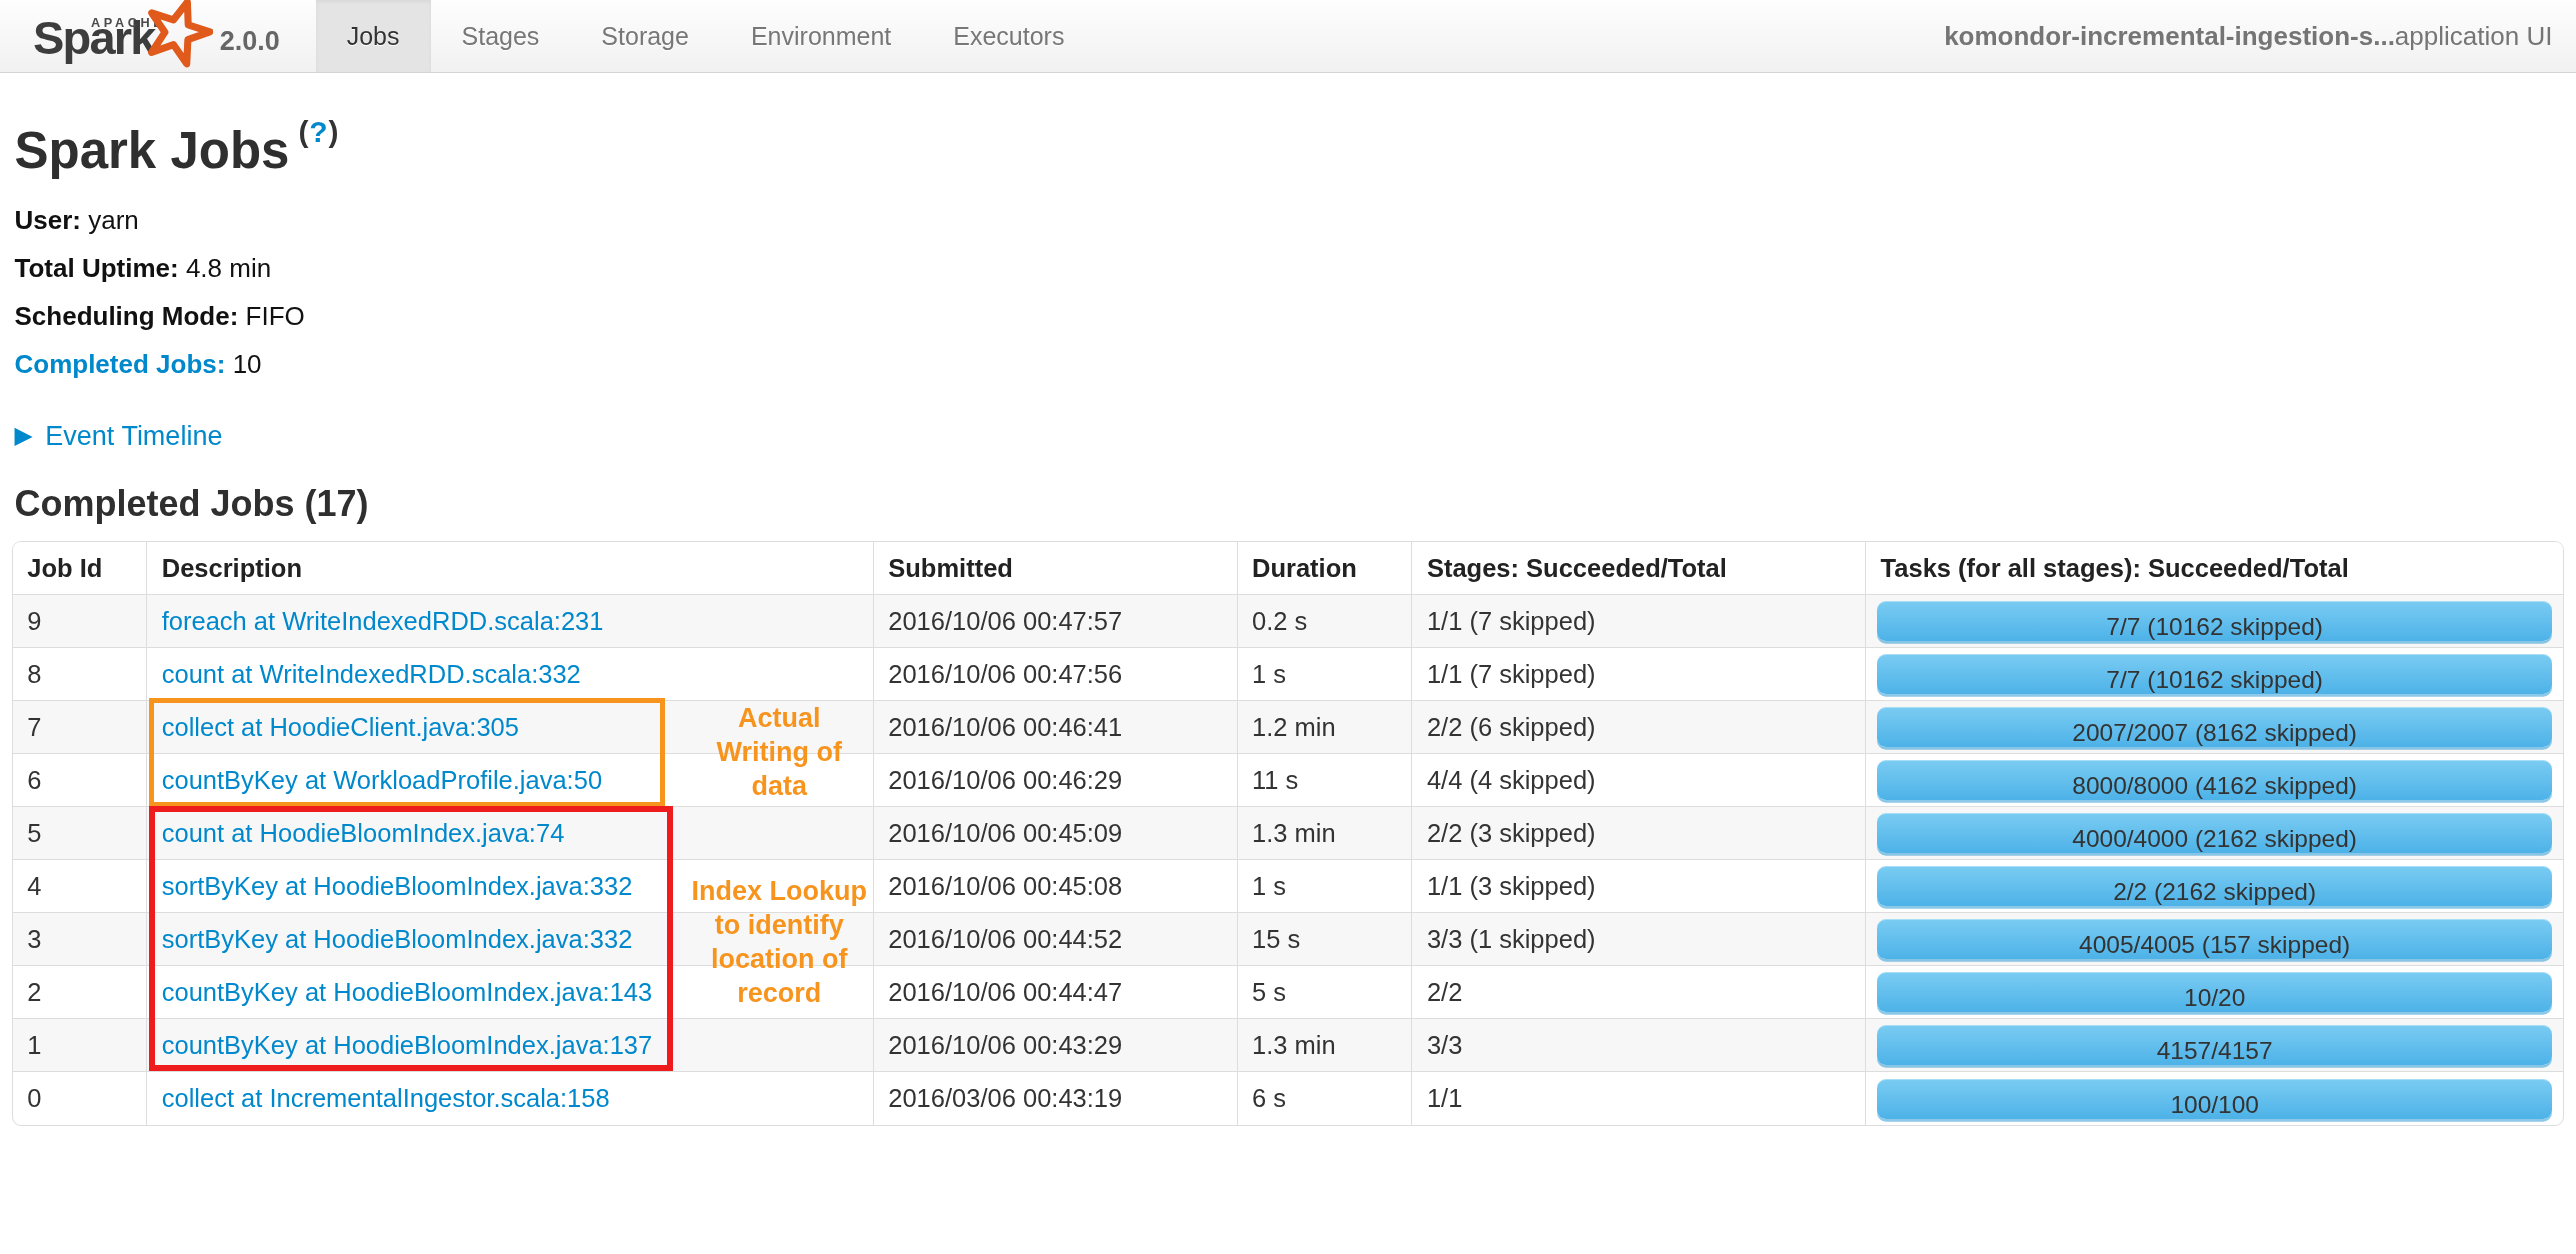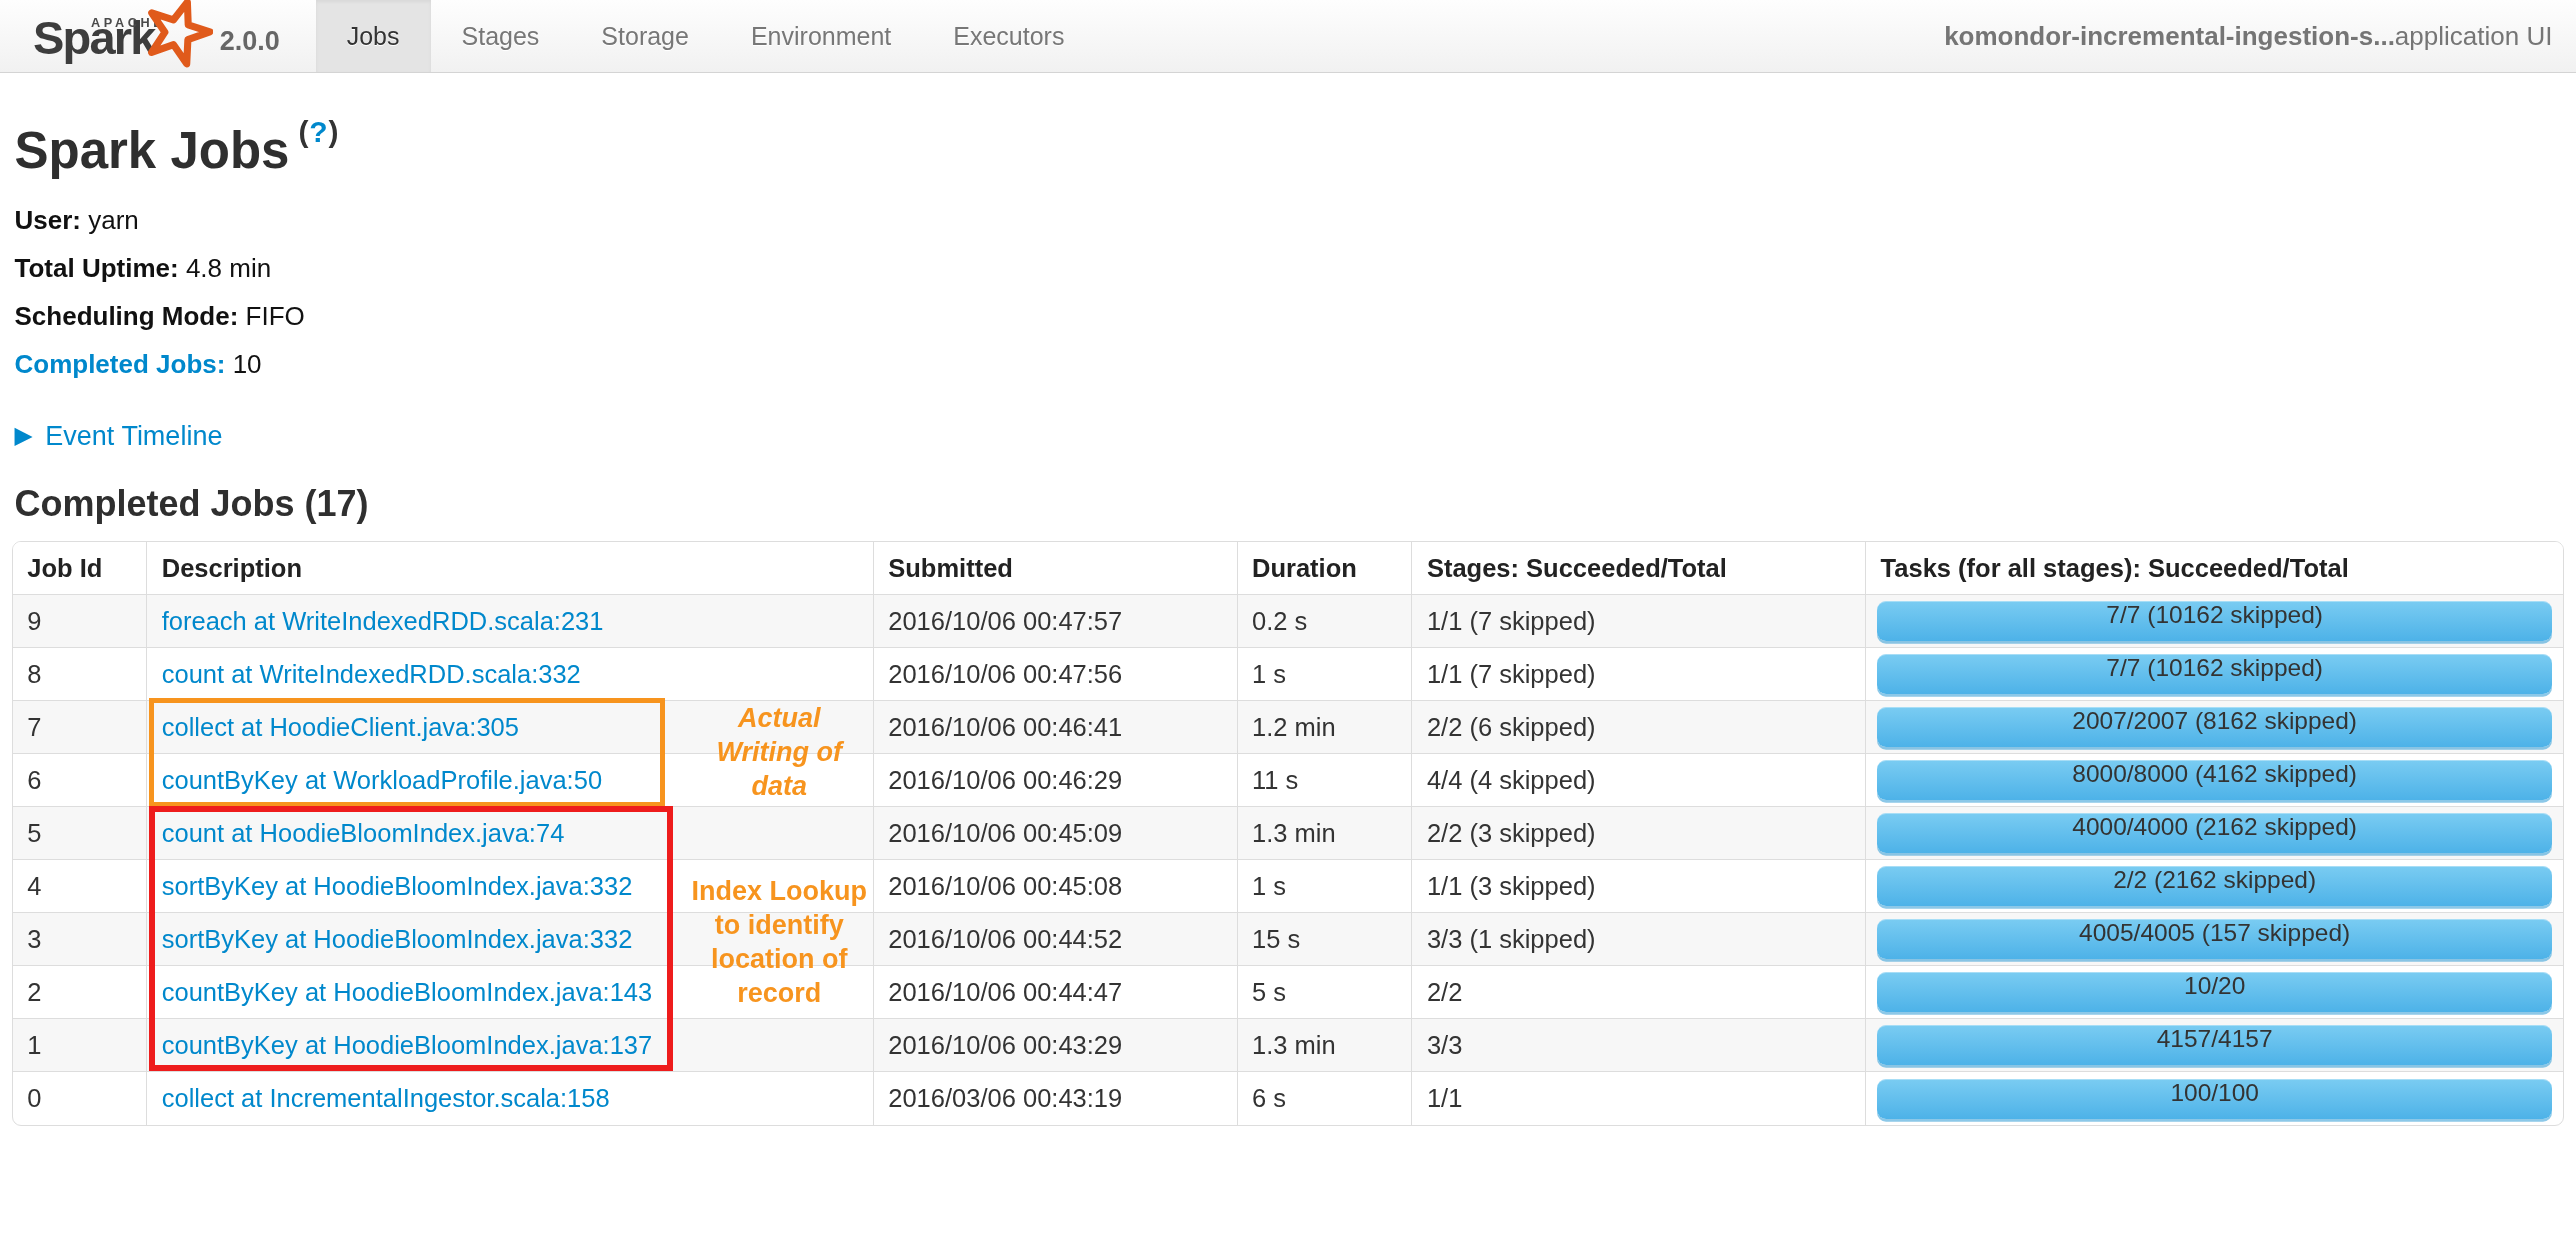--- a/index.html
+++ b/index.html
@@ -53,32 +53,32 @@
     font-size: 25.5px; color: #333; }
   th, td { border: 0.9px solid #ddd; height: 53px; padding: 0 14.5px; text-align: left;
     white-space: nowrap; }
   th { font-weight: bold; color: #222; background: #fff; }
   tbody tr:nth-child(odd) { background: #f7f7f7; }
   td a { color: #0088cc; text-decoration: none; cursor: pointer; }
   .c-tasks { padding: 0 11px; }
   .task-bar { height: 40px; border-radius: 9px;
     background: linear-gradient(180deg, #7accf2 0%, #4db2e8 100%);
     box-shadow: inset 0 0.9px 0 rgba(255,255,255,0.35), 0 2.7px 0 rgba(45,154,214,0.55);
-    display: flex; align-items: flex-start; justify-content: center;
+    display: flex; align-items: flex-end; justify-content: center;
     font-size: 24.5px; color: #333; }
 
   
   .ann-box { position: absolute; pointer-events: none; }
   .box-orange { left: 136px; top: 156px; width: 516px; height: 109px; border: 5.5px solid #f7941e; }
   .box-red    { left: 136px; top: 264px; width: 524px; height: 265px; border: 6.4px solid #ee1c1c; }
   .ann-text { position: absolute; pointer-events: none; display: flex; align-items: center;
     justify-content: center; text-align: center; color: #f7941e; font-weight: bold;
     font-size: 27px; line-height: 34px; }
   .ann-writing { left: 660px; top: 158px; width: 213px; height: 105px; }
-  .ann-writing .inner { width: 164px; font-style: italic; }
+  .ann-writing .inner { width: 164px; }
   .ann-index { left: 660px; top: 300px; width: 213px; height: 200px; }
   .ann-index .inner { width: 182px; }
 </style>
 </head>
 <body>
 
 <div class="navbar">
   <div class="logo-wrap">
     <div class="logo">
       <span class="logo-apache">APACHE</span>

